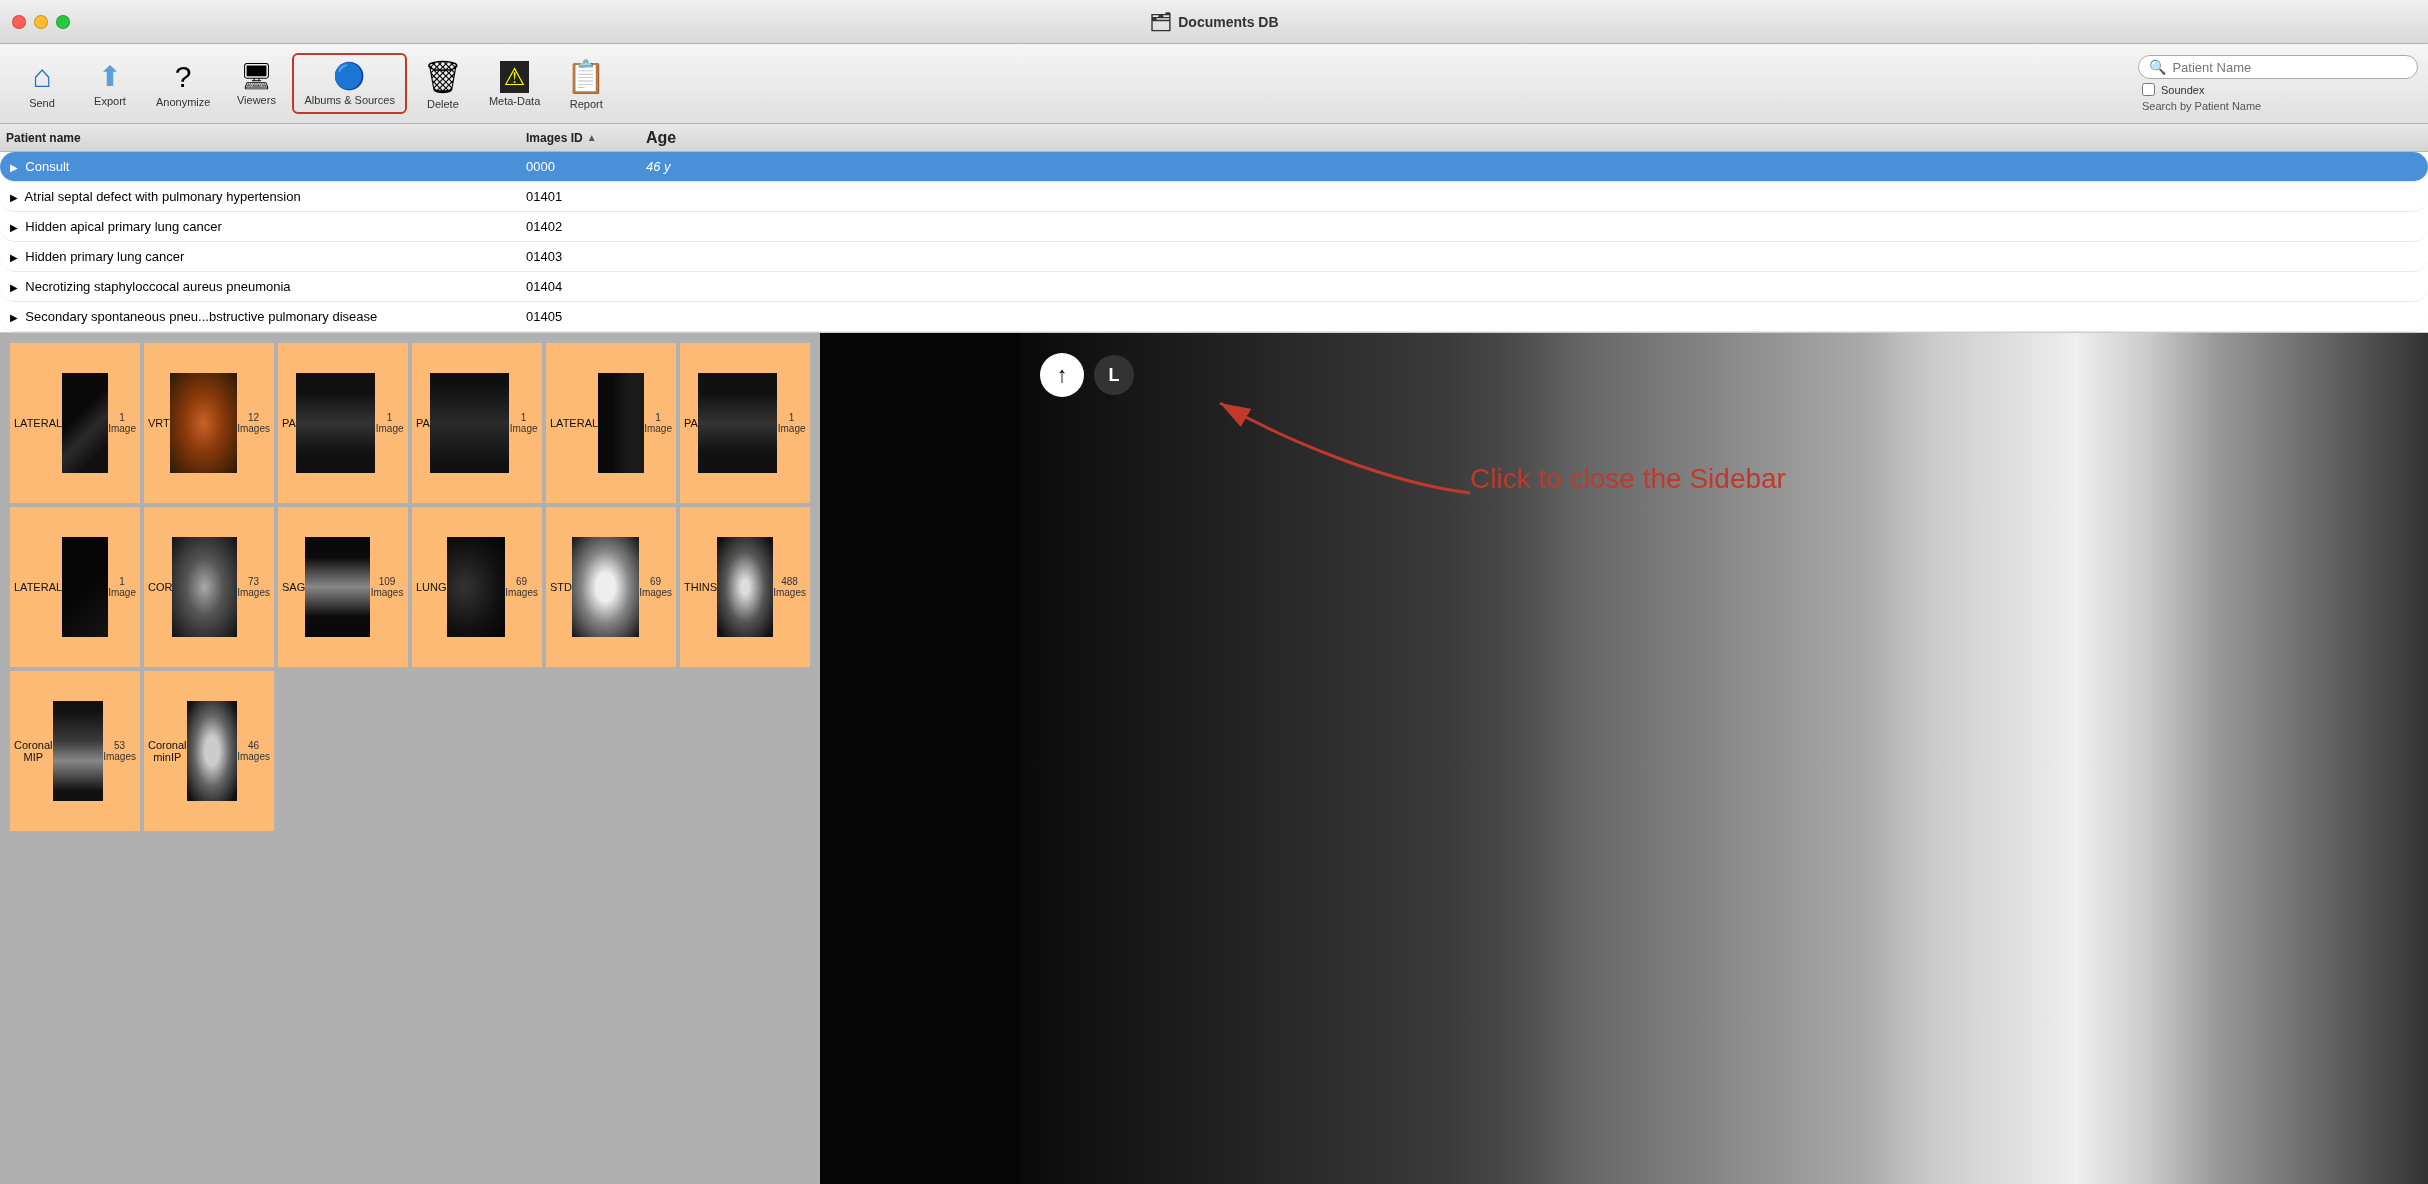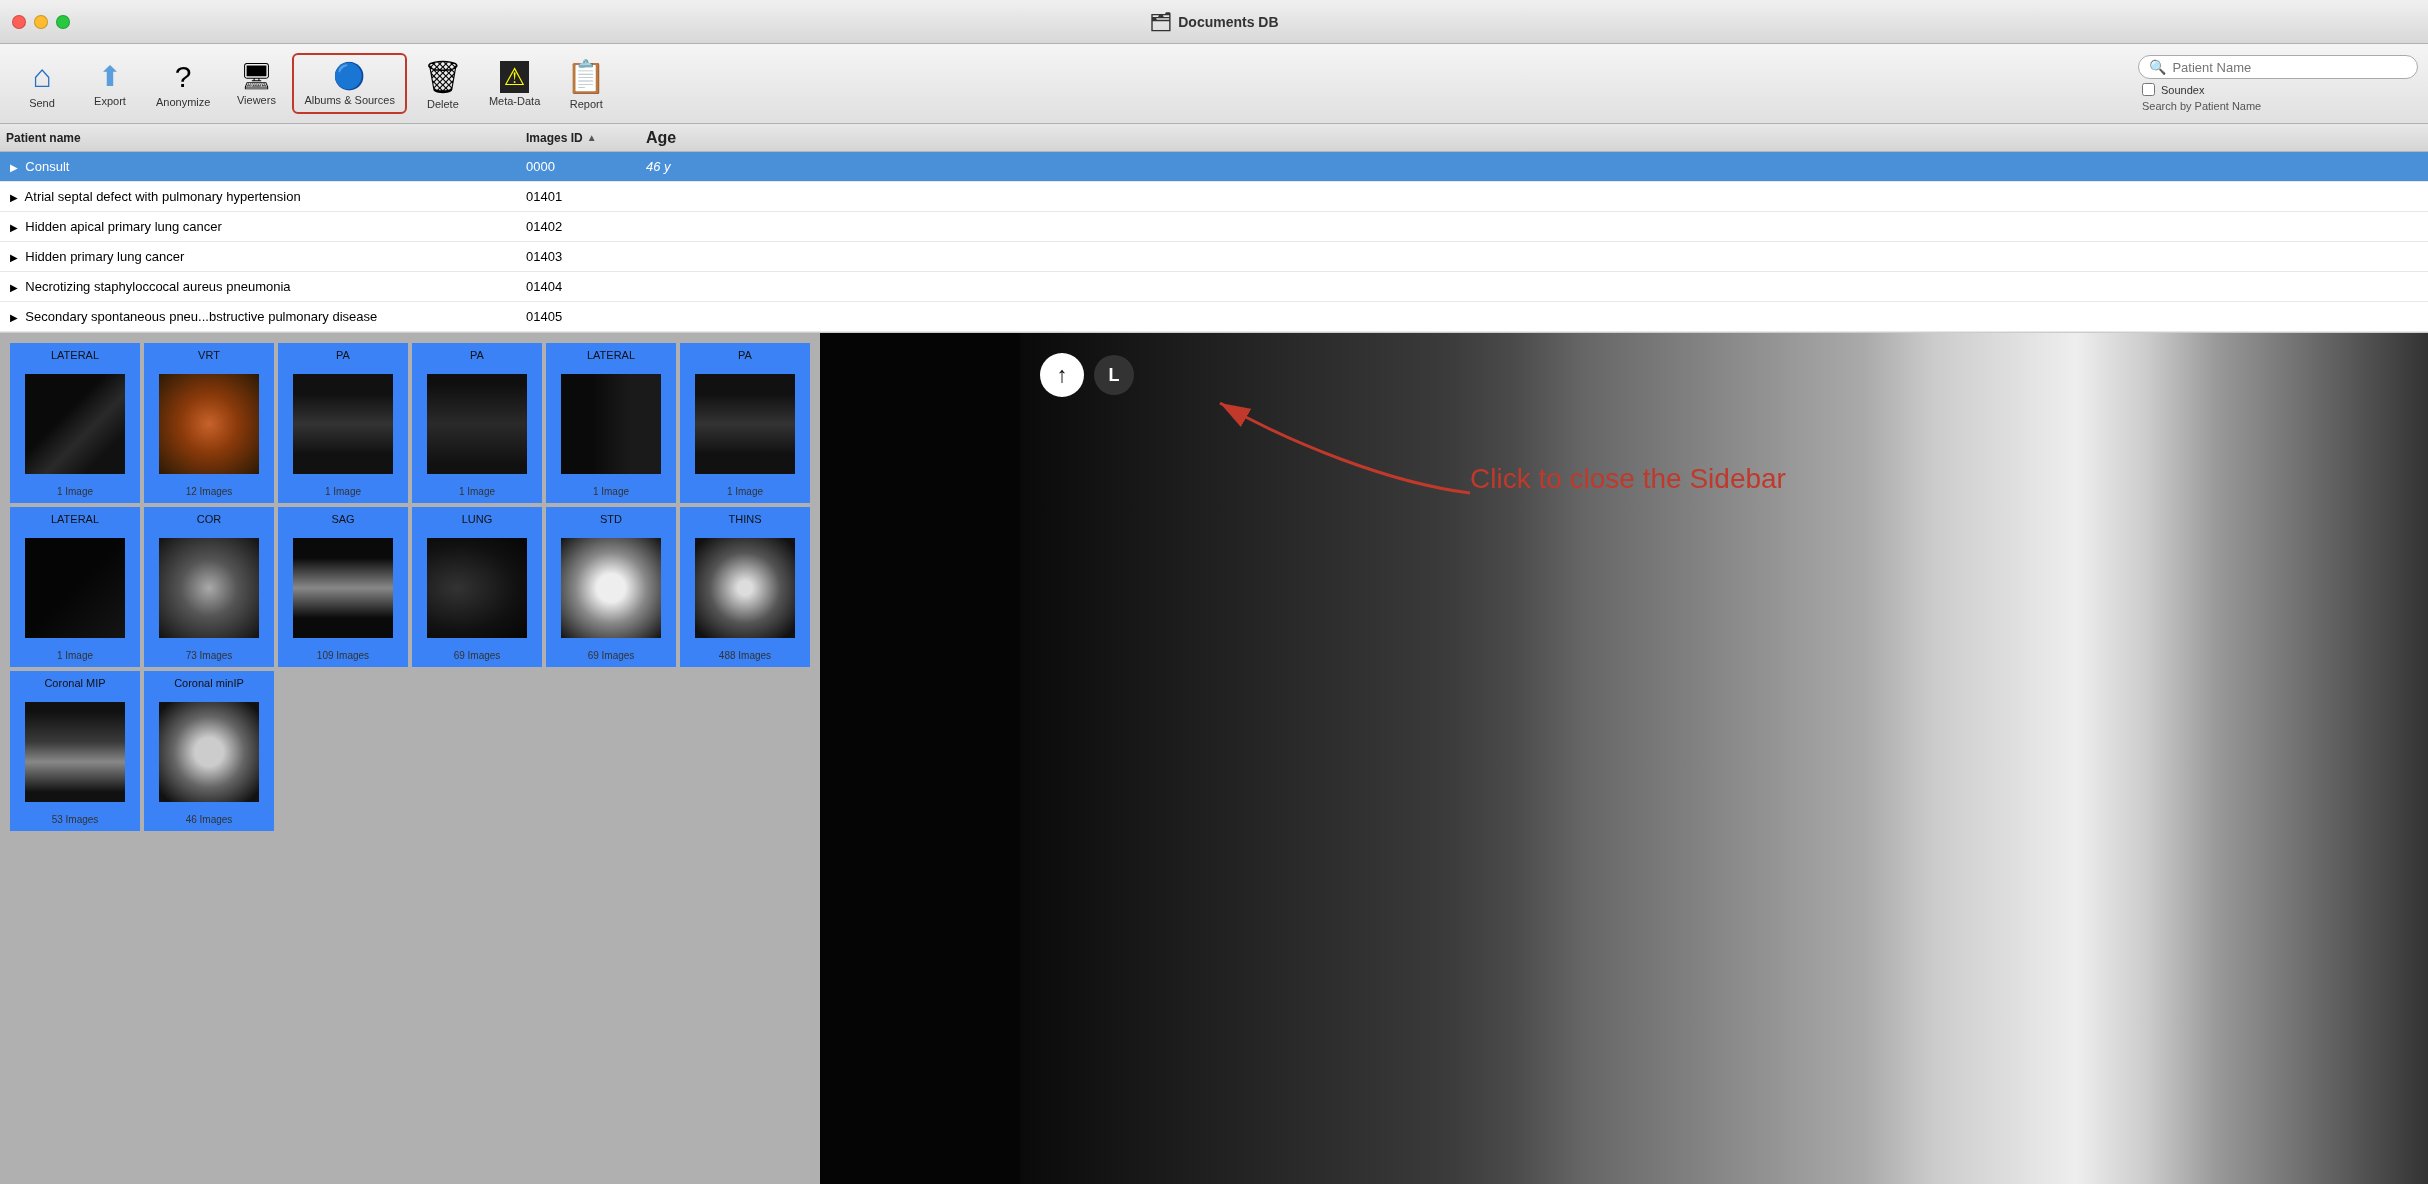--- a/index.html
+++ b/index.html
@@ -140,20 +140,21 @@
     .col-name { width: 520px; font-size: 12px; font-weight: 600; padding-left: 6px; color: #222; }
     .col-id { width: 120px; font-size: 12px; font-weight: 600; padding-left: 6px; color: #222; display: flex; align-items: center; gap: 4px; }
     .col-age { width: 80px; font-size: 16px; font-weight: 600; padding-left: 6px; color: #222; }
     .sort-arrow { font-size: 10px; color: #555; }
 
     .table-row {
       display: flex;
       height: 30px;
       align-items: center;
       border-bottom: 1px solid #e8e8e8;
+      border-radius: 15px;
     }
     .table-row.selected {
       background: #4a90d9;
       color: white;
     }
     .row-name { width: 520px; font-size: 13px; padding-left: 10px; font-weight: 500; }
     .table-row.selected .row-name { color: white; }
     .row-id { width: 120px; font-size: 13px; padding-left: 6px; }
     .row-age { width: 80px; font-size: 13px; padding-left: 6px; font-style: italic; }
     .triangle { margin-right: 4px; font-size: 10px; }
@@ -171,26 +172,26 @@
       background: #b0b0b0;
       padding: 10px;
       display: grid;
       grid-template-columns: repeat(6, 130px);
       grid-auto-rows: 160px;
       gap: 4px;
       overflow-y: auto;
       align-content: start;
     }
     .thumb-item {
-      background: #3b82f6;
-      display: flex;
-      flex-direction: column;
+      background: #fdba74;
+      display: flex;
+      flex-direction: row;
       align-items: center;
       justify-content: space-between;
-      padding: 6px 4px;
+      padding: 0 4px;
       cursor: pointer;
     }
     .thumb-label { font-size: 11px; color: #111; font-weight: 500; text-align: center; }
     .thumb-sublabel { font-size: 10px; color: #333; text-align: center; }
     .thumb-img {
       width: 100px;
       height: 100px;
       background: #1a1a1a;
       display: flex;
       align-items: center;

